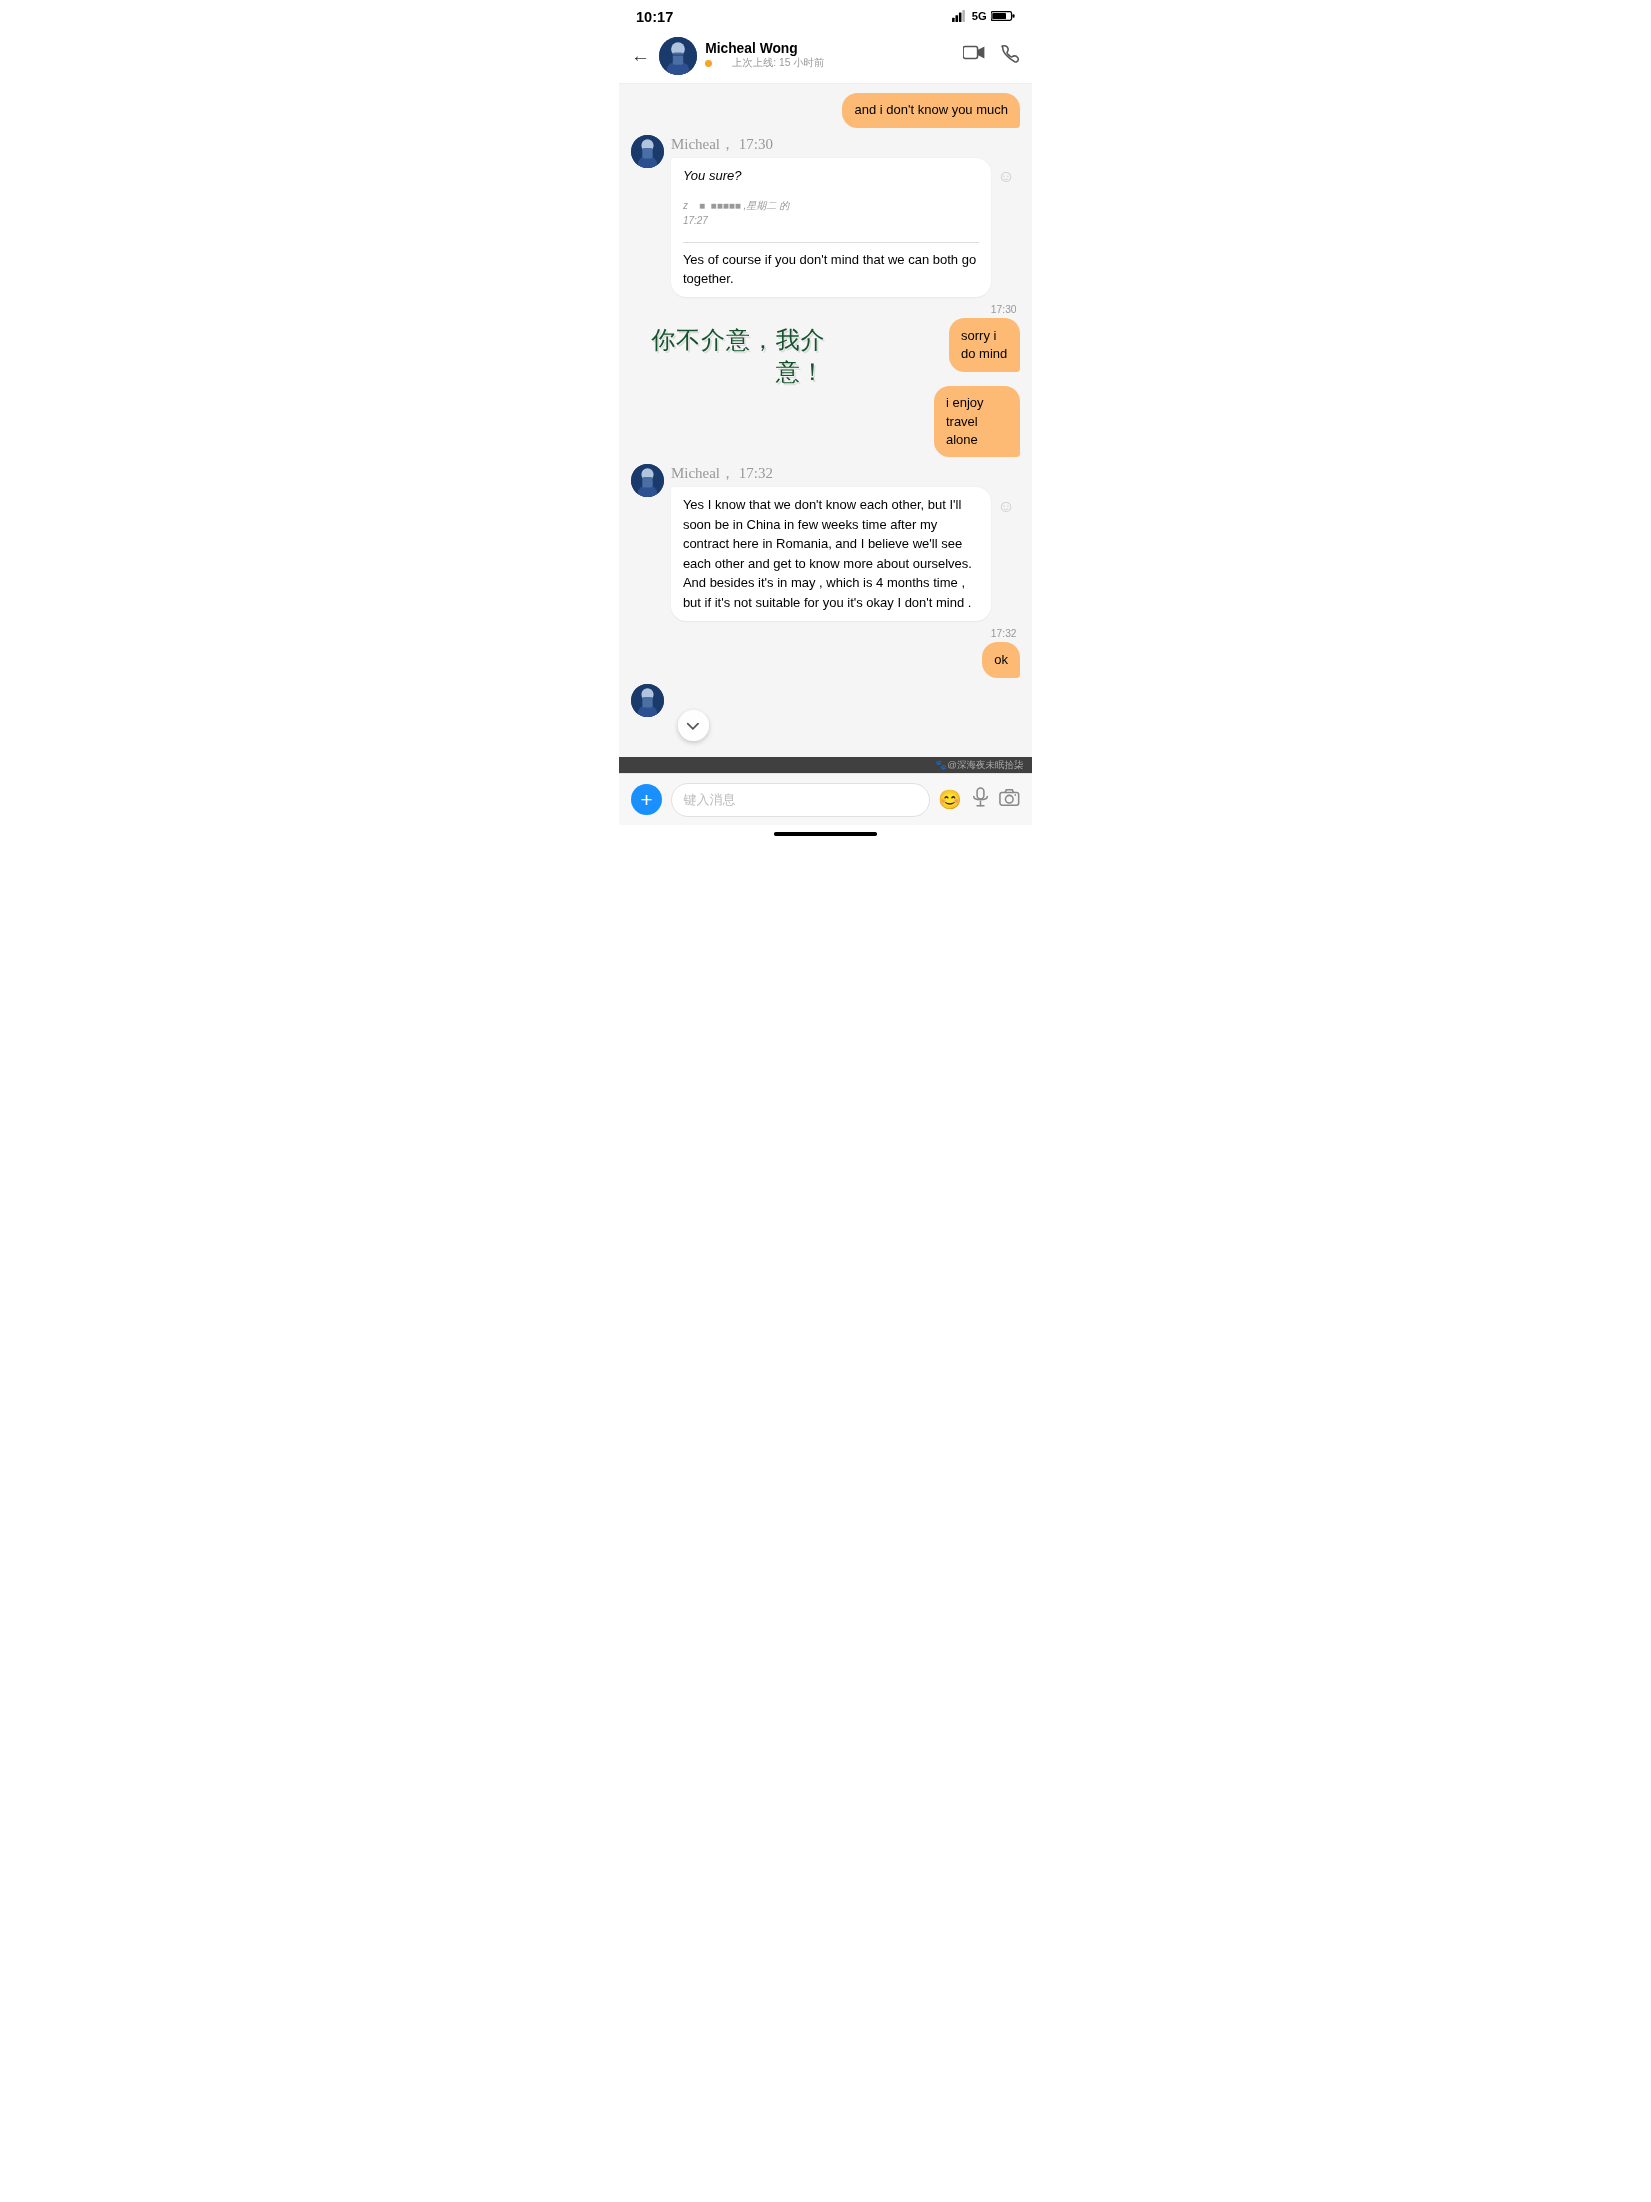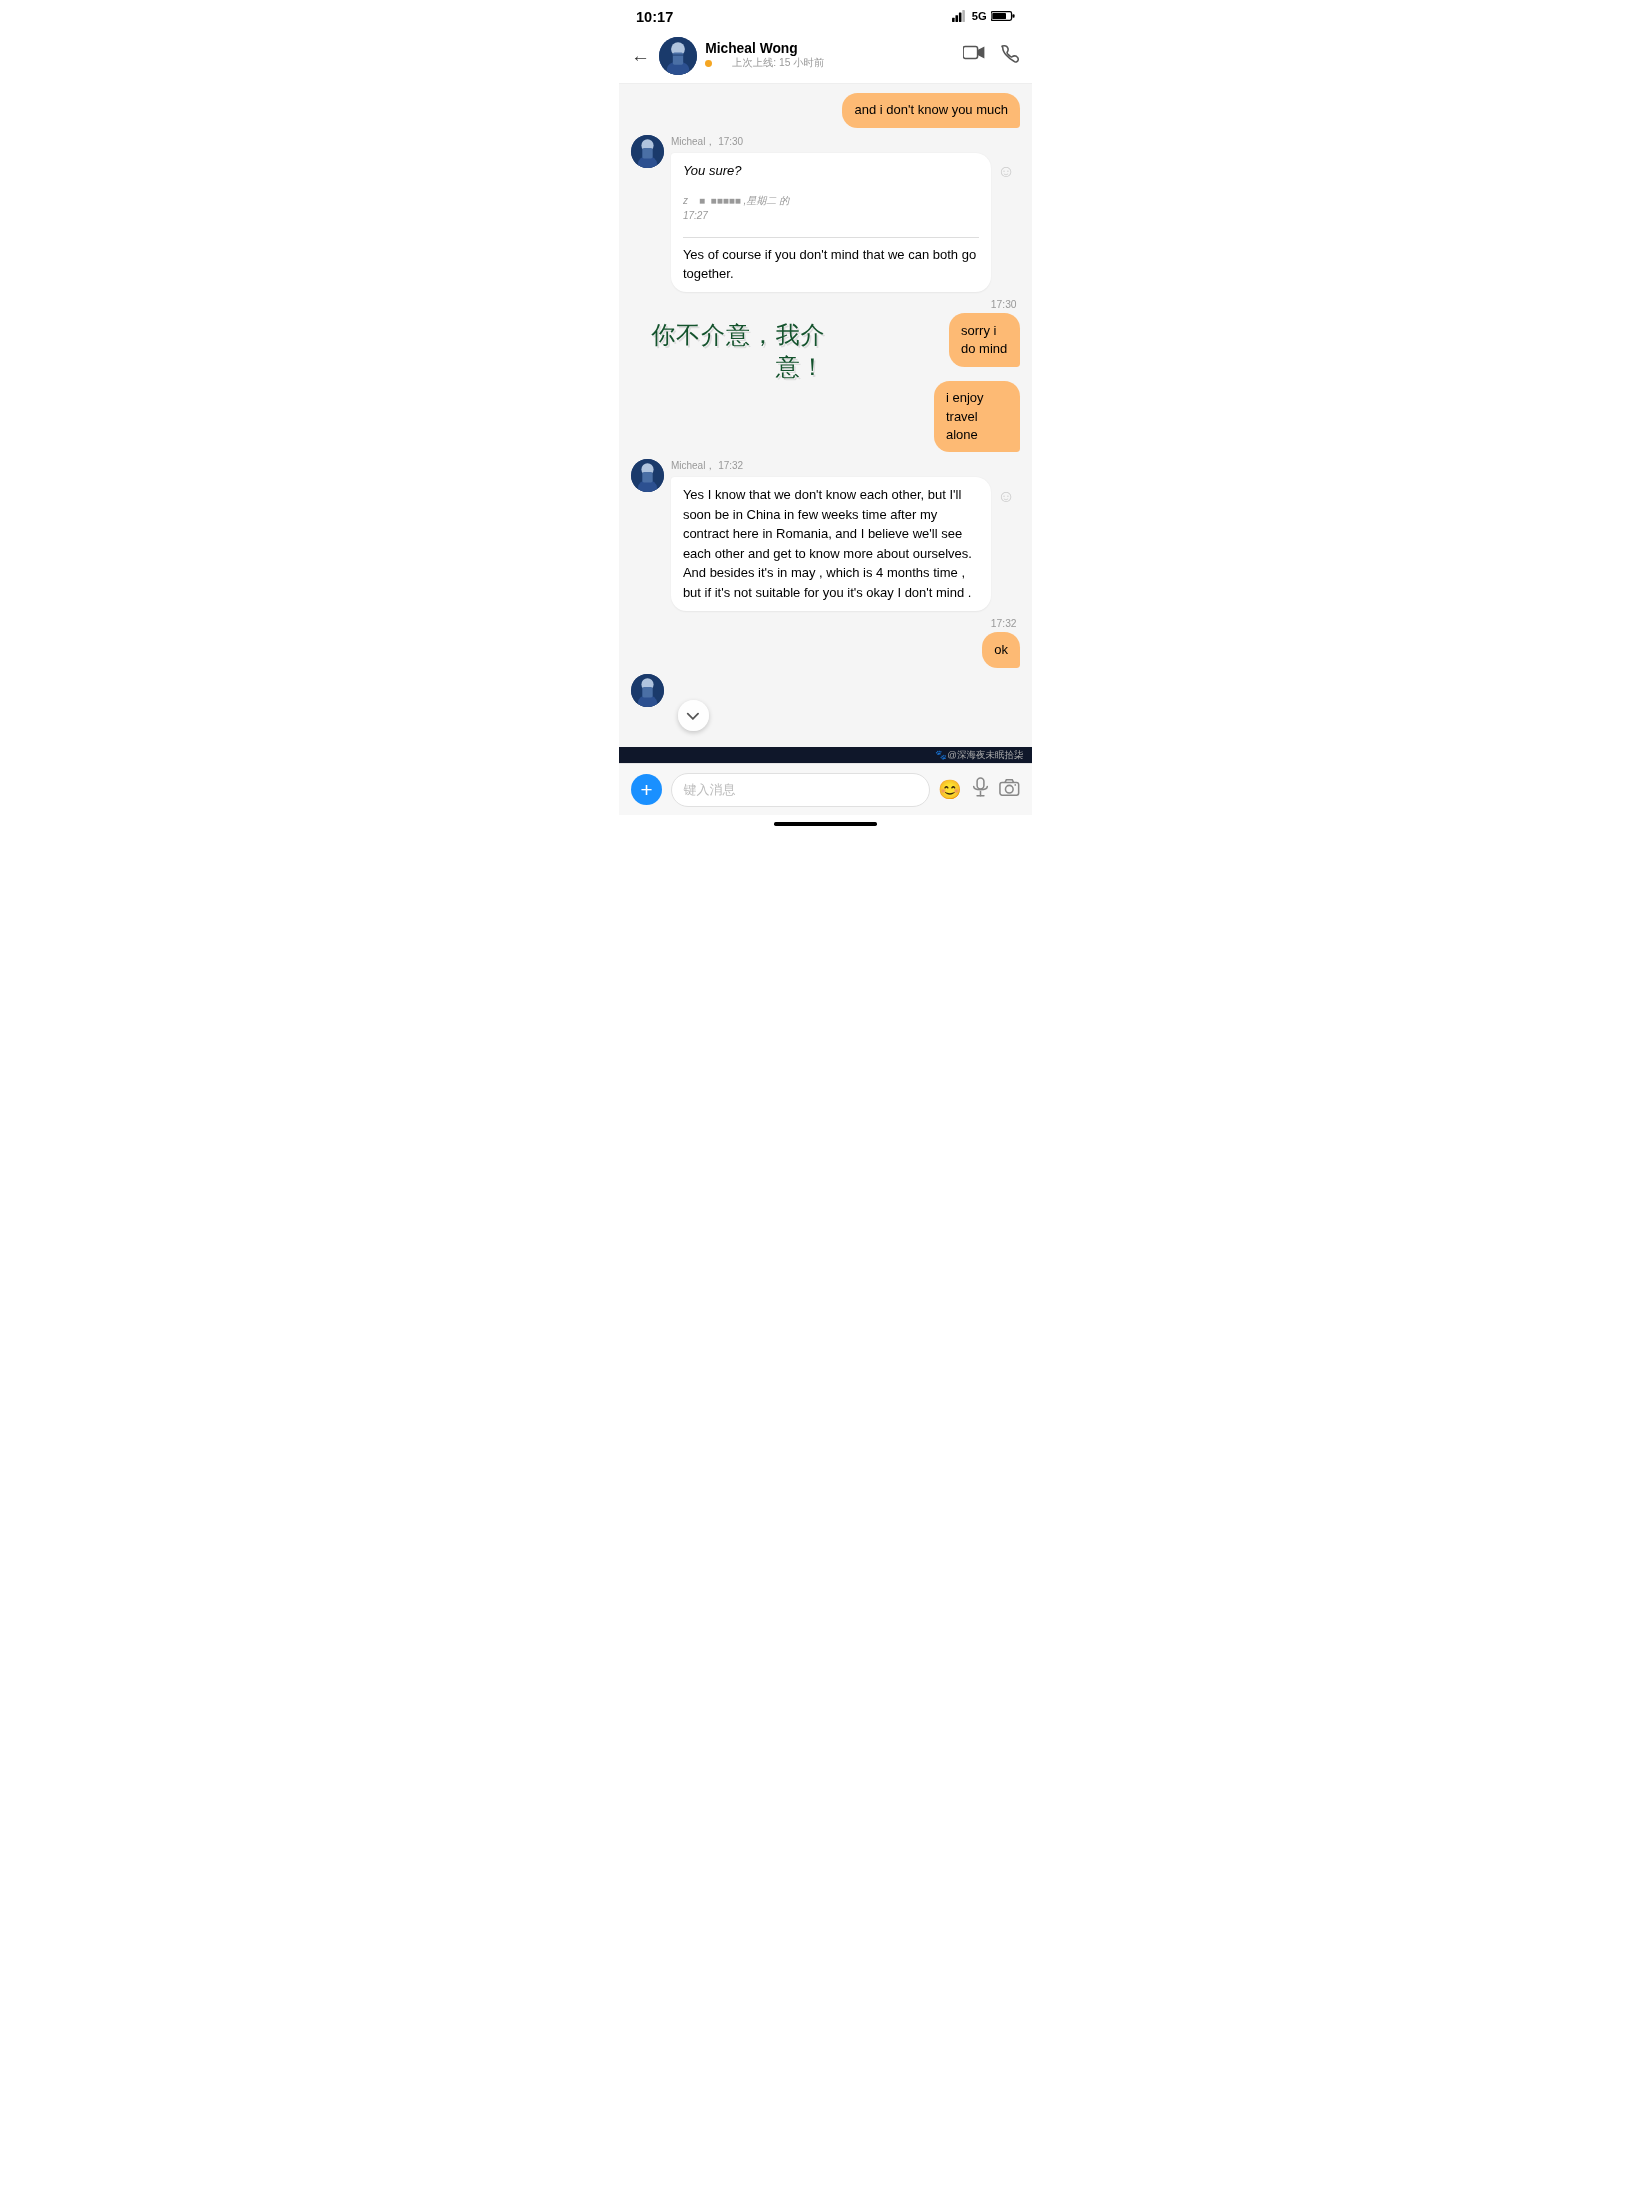--- a/index.html
+++ b/index.html
@@ -128,23 +128,24 @@
       flex-shrink: 0;
       overflow: hidden;
       display: flex;
       align-items: center;
       justify-content: center;
     }
     .msg-avatar svg { width: 33px; height: 33px; }
 
     .msg-content { flex: 1; max-width: calc(100% - 69px); }
     .msg-meta {
-      font-size: 10px;
+      font-size: 15px;
       color: #999;
       margin-bottom: 3.4px;
+      font-family: Liberation Serif, serif;
     }
     .bubble-received {
       background: #fff;
       border-radius: 3.4px 15.5px 15.5px 15.5px;
       padding: 8.6px 12px;
       font-size: 13px;
       color: #000;
       line-height: 1.5;
       position: relative;
       box-shadow: 0 0.9px 1.7px rgba(0,0,0,0.06);
@@ -260,21 +261,21 @@
       border-radius: 1.7px;
       background: #000;
     }
 
     
     .watermark {
       font-size: 9.5px;
       color: #aaa;
       text-align: right;
       padding: 1.7px 8.6px 1.7px 0;
-      background: #0f172a;
+      background: #404040;
     }
   </style>
 </head>
 <body>
 
 <div class="status-bar">
   <span class="status-time">10:17</span>
   <div class="status-icons">
     <span>
       <svg width="15.5" height="12" viewBox="0 0 18 14">

